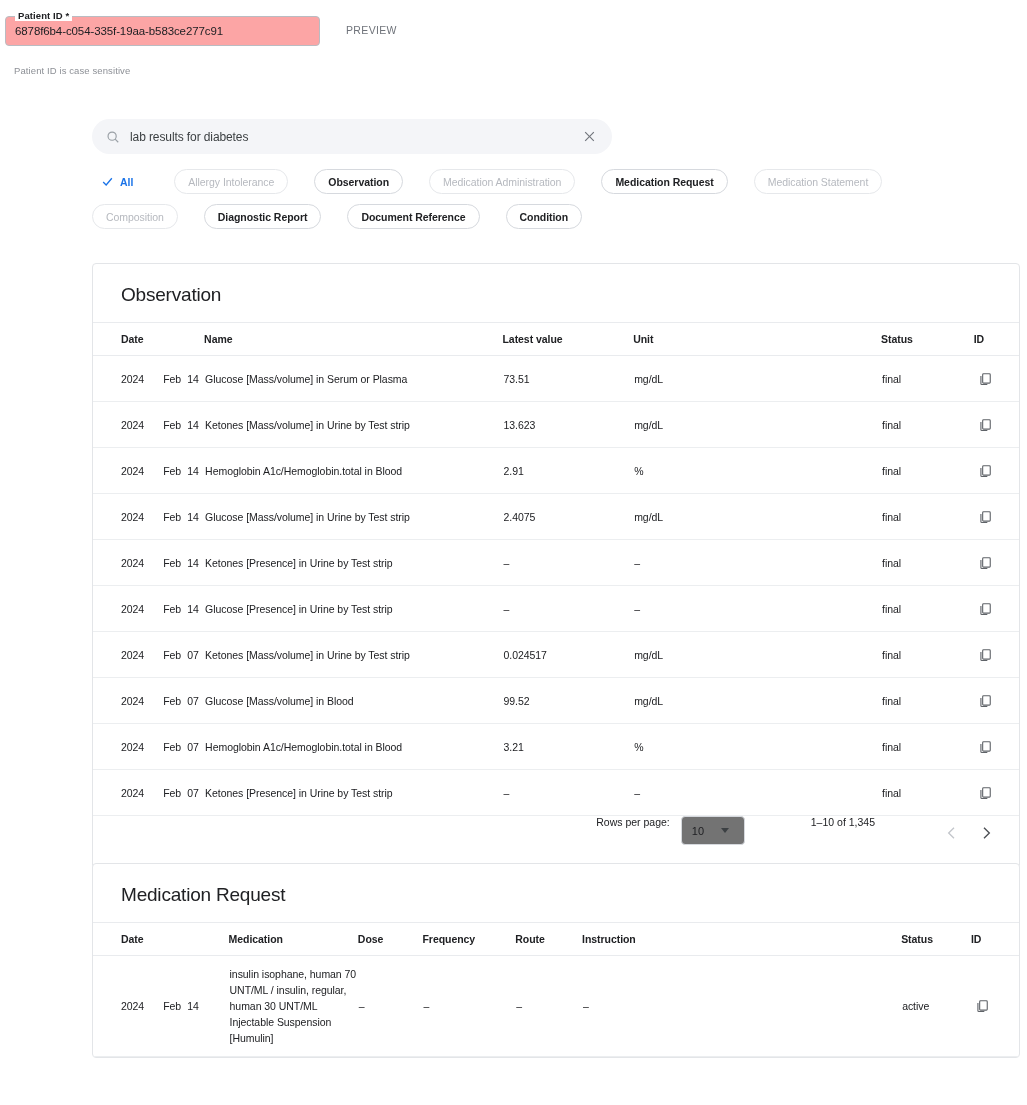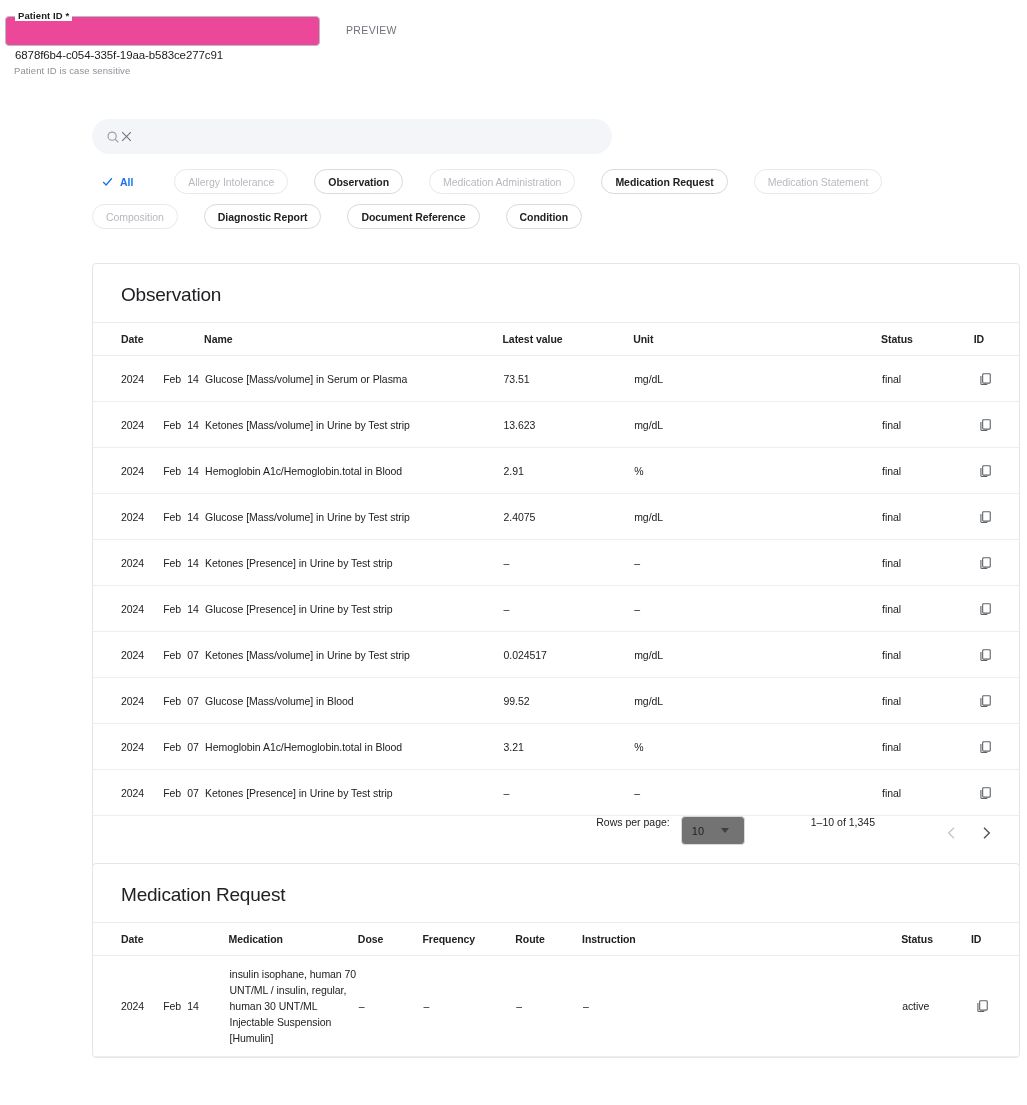--- a/index.html
+++ b/index.html
@@ -13,33 +13,32 @@
 
   
   .topbar { position: relative; height: 100px; }
 
   .field-wrap { position: absolute; left: 5px; top: 16px; width: 315px; }
   .outlined {
     position: relative;
     height: 30px;
     border: 1px solid #b9bcc2;
     border-radius: 4px;
-    background: #ec4899;
+    background: #fca5a5;
   }
   .outlined .notch {
     position: absolute; top: -7px; left: 9px;
     background: #fff; padding: 0 3px;
     font-size: 9.5px; font-weight: bold; letter-spacing: .1px;
     color: #202124; line-height: 11px;
   }
   .outlined .value {
     position: absolute; left: 9px; top: 50%; transform: translateY(-50%);
     font-size: 11.5px; color: #202124; letter-spacing: -.1px;
     white-space: nowrap;
-    margin-top: 24px;
   }
   .helper {
     margin-top: 19px; margin-left: 9px;
     font-size: 9.5px; color: #8d9096; letter-spacing: .1px;
   }
 
   .preview-label {
     position: absolute; left: 346px; top: 24px;
     font-size: 10.5px; color: #6f737a; letter-spacing: .35px;
   }
@@ -184,20 +183,21 @@
 
   <div class="preview-label">PREVIEW</div>
 
 </div>
 
 <div class="search">
   <svg class="mag" viewBox="0 0 24 24">
     <path fill="none" stroke="#9aa0a6" stroke-width="2" d="M10.5 3.5a7 7 0 1 0 0 14 7 7 0 0 0 0-14z"></path>
     <line x1="15.6" y1="15.6" x2="21" y2="21" stroke="#9aa0a6" stroke-width="2"></line>
   </svg>
+  <span class="q" title="Search">lab results for diabetes</span>
   <svg class="clear" viewBox="0 0 24 24">
     <line x1="4" y1="4" x2="20" y2="20" stroke="#6f737a" stroke-width="2"></line>
     <line x1="20" y1="4" x2="4" y2="20" stroke="#6f737a" stroke-width="2"></line>
   </svg>
 </div>
 
 <div class="chips">
   <div class="chip selected">
     <svg class="tick" viewBox="0 0 24 24">
       <polyline points="4,13 9.5,18.5 20,6" fill="none" stroke="#1a73e8" stroke-width="2.4"></polyline>

